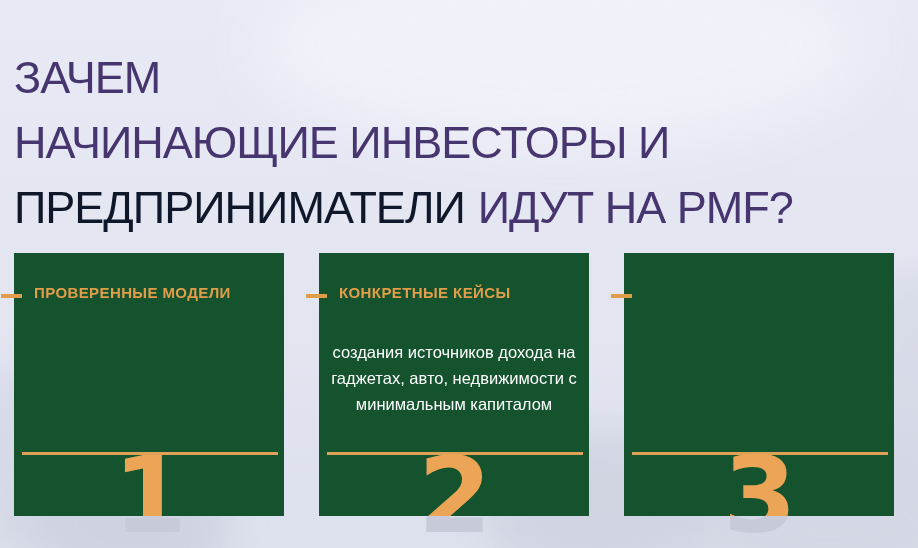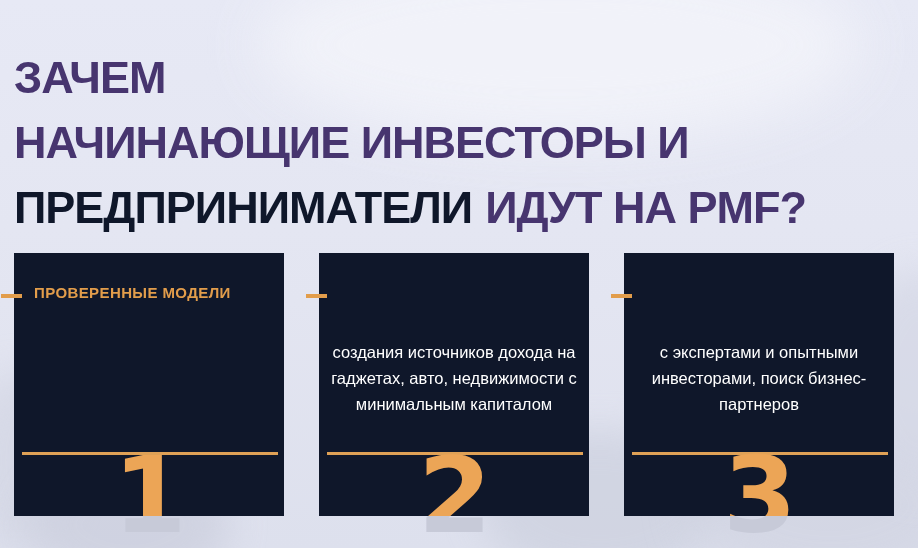--- a/index.html
+++ b/index.html
@@ -13,31 +13,31 @@
   .blob-glow{left:260px;top:-50px;width:600px;height:190px;background:#f3f4fa;opacity:.85;filter:blur(28px);}
   .blob-left{left:30px;top:460px;width:200px;height:130px;background:#c9ccdb;opacity:.65;}
   .blob-center{left:480px;top:430px;width:240px;height:150px;background:#ccd0de;opacity:.7;}
   .blob-right{left:690px;top:420px;width:280px;height:170px;background:#ced1df;opacity:.6;filter:blur(24px);}
   .blob-edge{left:850px;top:270px;width:140px;height:220px;background:#d4d7e5;opacity:.7;}
   .blob-lmid{left:-30px;top:370px;width:100px;height:180px;background:#d0d3e1;opacity:.6;}
 
   
   .title{
     position:absolute;left:14px;top:2px;
-    font-size:45px;font-weight:700;line-height:65px;
+    font-size:45px;font-weight:400;line-height:65px;
     letter-spacing:-1px;color:#47356f;white-space:nowrap;margin-top:43px;
   }
   .t-highlight{color:#0f172a;}
   .t-rest{margin-left:13px;text-align:right;}
 
   
   .cards{position:absolute;left:14px;top:253px;display:flex;gap:35px;}
   .card-wrap{position:relative;width:270px;height:263px;}
   .card{
-    position:absolute;inset:0;background:#0f172a;overflow:hidden;z-index:1;
+    position:absolute;inset:0;background:#14532d;overflow:hidden;z-index:1;
   }
   .dash{
     position:absolute;left:-13px;top:41px;width:21px;height:4px;
     background:#e29d4b;z-index:3;
   }
   .card-heading{
     position:absolute;top:31px;left:20px;right:8px;
     font-size:15px;font-weight:700;letter-spacing:.4px;
     color:#e29d4b;white-space:nowrap;
   }
@@ -82,34 +82,32 @@
       <div class="card-heading">ПРОВЕРЕННЫЕ МОДЕЛИ</div>
       <div class="card-line"></div>
       <div class="num num-gold">1</div>
     </div>
     <div class="dash"></div>
   </div>
 
   <div class="card-wrap">
     <div class="num num-gray">2</div>
     <div class="card">
+      <div class="card-heading">КОНКРЕТНЫЕ КЕЙСЫ</div>
       <div class="card-body">создания источников дохода на
 гаджетах, авто, недвижимости с
 минимальным капиталом</div>
       <div class="card-line"></div>
       <div class="num num-gold">2</div>
     </div>
     <div class="dash"></div>
   </div>
 
   <div class="card-wrap">
     <div class="num num-gray">3</div>
     <div class="card">
-      <div class="card-body">с экспертами и опытными
-инвесторами, поиск бизнес-
-партнеров</div>
       <div class="card-line"></div>
       <div class="num num-gold">3</div>
     </div>
     <div class="dash"></div>
   </div>
 
 </div>
 
 </body></html>

